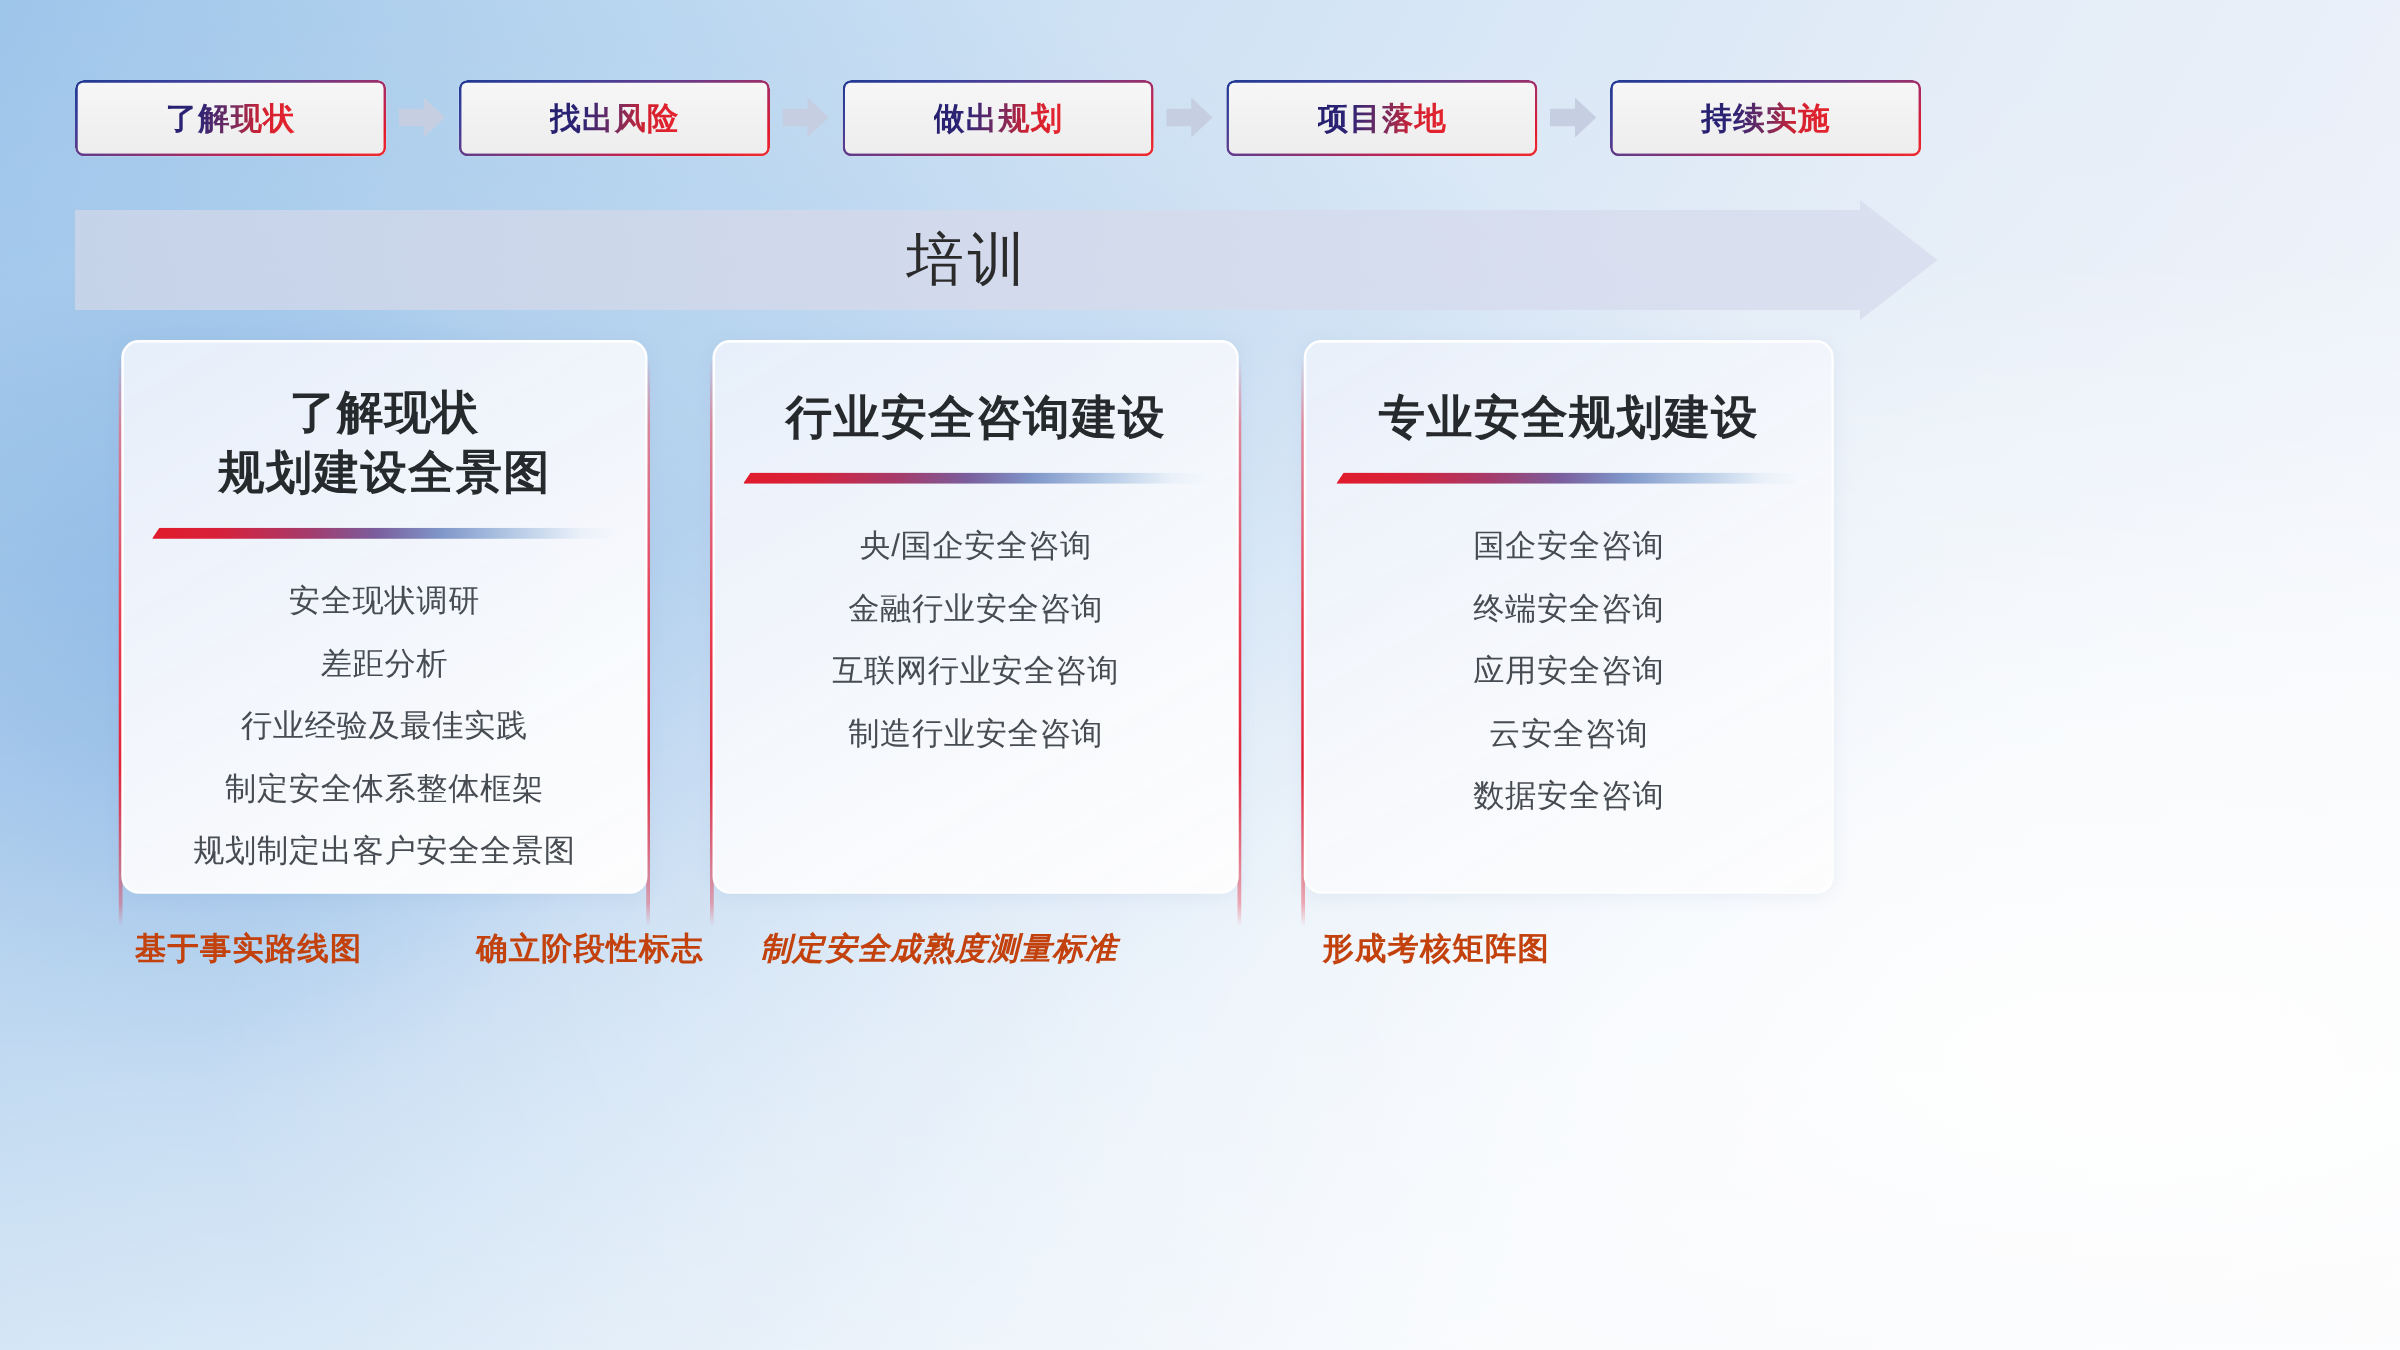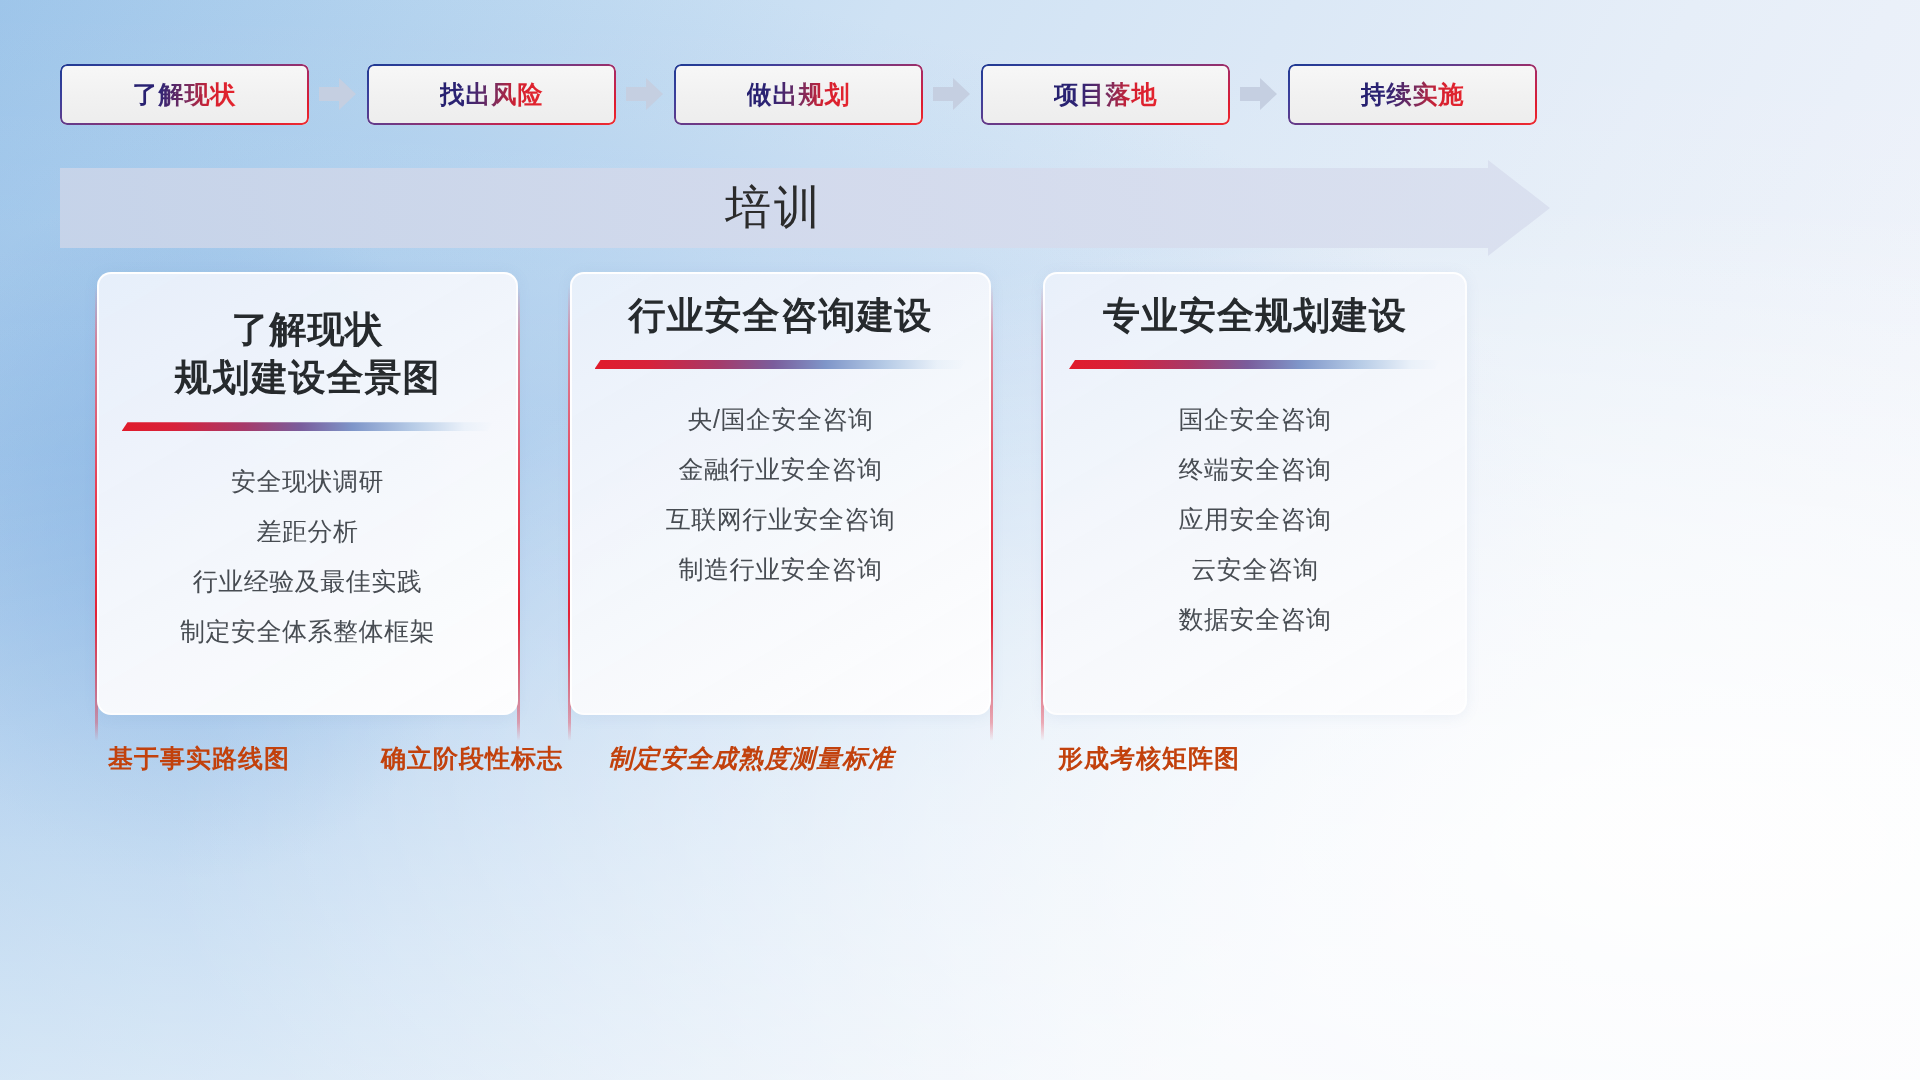--- a/index.html
+++ b/index.html
@@ -113,21 +113,21 @@
     position: absolute; left: 2px; right: 2px; top: 0; height: 443px;
     border-radius: 14px;
     border: 2px solid rgba(255,255,255,0.92);
     background:
       linear-gradient(150deg, rgba(233,240,250,0.96) 0%, rgba(240,244,251,0.97) 28%, rgba(246,248,252,0.98) 55%, rgba(250,251,253,0.99) 78%, rgba(253,253,254,1) 100%);
     box-shadow: 0 2px 14px rgba(110,140,190,0.10);
     overflow: hidden;
     display: flex; flex-direction: column; align-items: center;
   }
   .card-title {
-    margin-top: 18px;
+    margin-top: 36px;
     text-align: center;
     font-size: 37px;
     font-weight: 700;
     color: #262a2d;
     line-height: 1.30;
     letter-spacing: 1px;
   }
   .card-title.two-line { margin-top: 32px; }
   .card-divider {
     width: 372px; height: 9px;
@@ -227,20 +227,21 @@
       <div class="card-title two-line">
         <div>了解现状</div>
         <div>规划建设全景图</div>
       </div>
       <div class="card-divider"></div>
       <div class="card-list">
         <div class="card-list-item">安全现状调研</div>
         <div class="card-list-item">差距分析</div>
         <div class="card-list-item">行业经验及最佳实践</div>
         <div class="card-list-item">制定安全体系整体框架</div>
+        <div class="card-list-item">规划制定出客户安全全景图</div>
       </div>
     </div>
   </div>
 
   <div class="card-wrap c1">
     <div class="card-accent"></div>
     <div class="card-accent right"></div>
     <div class="card">
       <div class="card-title">
         <div>行业安全咨询建设</div>

